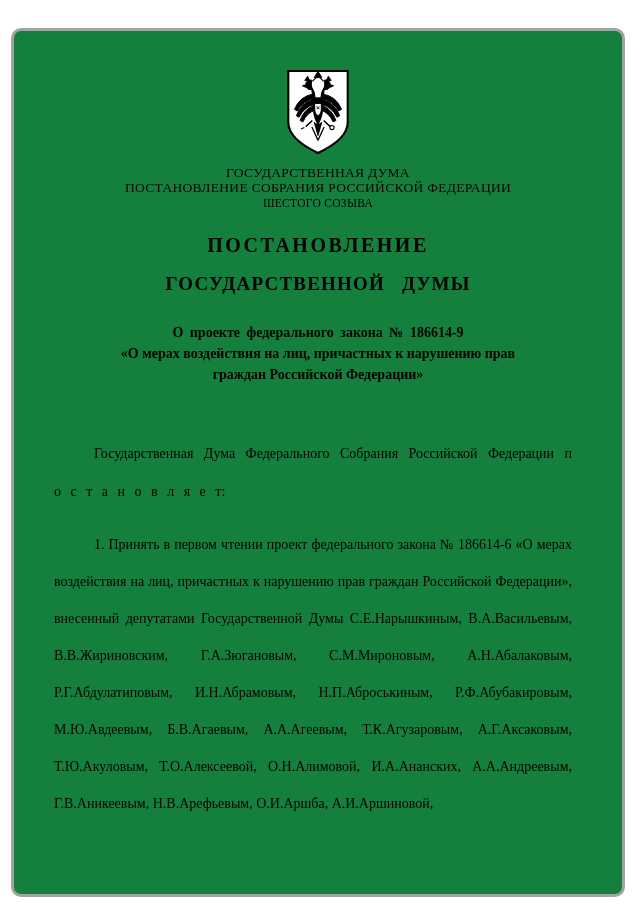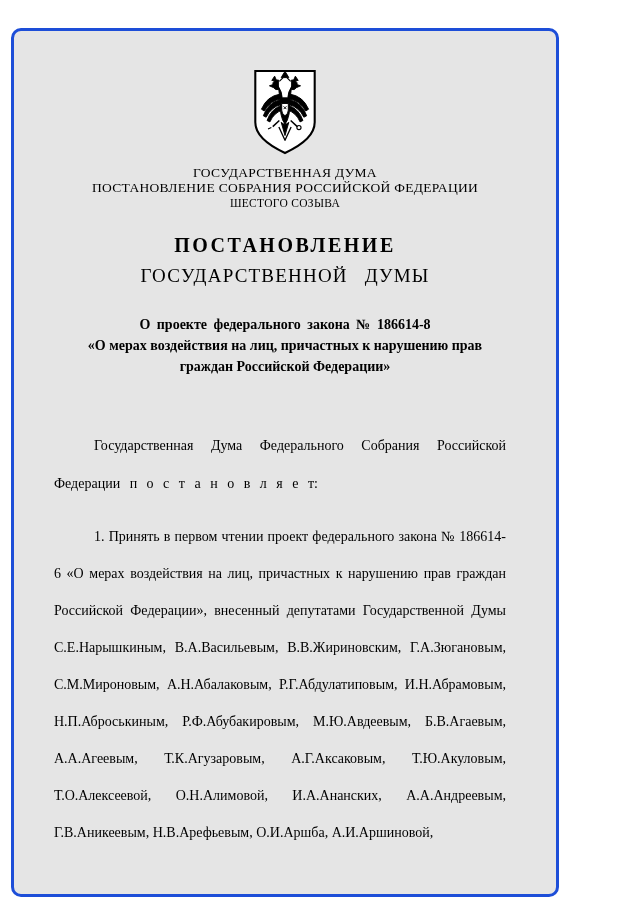--- a/index.html
+++ b/index.html
@@ -3,32 +3,32 @@
 <meta charset="utf-8">
 <style>
   * { margin:0; padding:0; box-sizing:border-box; }
   html, body { background:#ffffff; }
   body {
     width:640px; height:905px; position:relative; overflow:hidden;
     font-family:"Liberation Serif", "DejaVu Serif", serif;
     color:#000;
   }
   .sheet {
-    position:absolute; left:11px; top:28px; width:548px; height:869px;
-    border:3px solid #1d4ed8; border-radius:10px; background:#e5e5e5;
+    position:absolute; left:11px; top:28px; width:614px; height:869px;
+    border:3px solid #a3a3a3; border-radius:10px; background:#15803d;
   }
   .emblem { display:flex; justify-content:center; margin-top:36px; }
   .emblem svg { width:66px; height:90px; display:block; }
 
   .header { text-align:center; margin-top:8px; font-size:13.5px; line-height:15px; letter-spacing:0.3px; }
   .header .h3 { font-size:11.5px; margin-top:1px; }
 
   .title { text-align:center; margin-top:20px; }
   .title .t1 { font-size:20px; font-weight:bold; letter-spacing:2.5px; line-height:28px; }
-  .title .t2 { font-size:19px; letter-spacing:1.2px; word-spacing:11px; margin-top:5px; line-height:23px; }
+  .title .t2 { font-size:19px; letter-spacing:1.2px; word-spacing:11px; margin-top:13px; line-height:23px;font-weight:bold; }
 
   .subject { text-align:center; margin-top:27px; font-weight:bold; font-size:14px; line-height:21px; }
   .subject .s1 { word-spacing:3px; }
 
   .body-block { margin-top:50px; padding:0 50px 0 40px; font-size:14px; text-align:justify; }
   .para { line-height:38px; }
   .para1 { text-indent:40px; word-spacing:6px; }
   .para2 { margin-top:15px; text-indent:40px; line-height:37px; }
 </style>
 </head>
@@ -70,21 +70,21 @@
     <div class="h2">ПОСТАНОВЛЕНИЕ СОБРАНИЯ РОССИЙСКОЙ ФЕДЕРАЦИИ</div>
     <div class="h3">ШЕСТОГО СОЗЫВА</div>
   </div>
 
   <div class="title">
     <div class="t1">ПОСТАНОВЛЕНИЕ</div>
     <div class="t2">ГОСУДАРСТВЕННОЙ ДУМЫ</div>
   </div>
 
   <div class="subject">
-    <div class="s1">О проекте федерального закона № 186614-8</div>
+    <div class="s1">О проекте федерального закона № 186614-9</div>
     <div class="s2">«О мерах воздействия на лиц, причастных к нарушению прав</div>
     <div class="s3">граждан Российской Федерации»</div>
   </div>
 
   <div class="body-block">
     <p class="para para1">
       <span>Государственная Дума Федерального Собрания Российской Федерации</span>
       <span class="verb">п о с т а н о в л я е т:</span>
     </p>
     <p class="para para2">1. Принять в первом чтении проект федерального закона № 186614-6 «О мерах воздействия на лиц, причастных к нарушению прав граждан Российской Федерации», внесенный депутатами Государственной Думы С.Е.Нарышкиным, В.А.Васильевым, В.В.Жириновским, Г.А.Зюгановым, С.М.Мироновым, А.Н.Абалаковым, Р.Г.Абдулатиповым, И.Н.Абрамовым, Н.П.Аброськиным, Р.Ф.Абубакировым, М.Ю.Авдеевым, Б.В.Агаевым, А.А.Агеевым, Т.К.Агузаровым, А.Г.Аксаковым, Т.Ю.Акуловым, Т.О.Алексеевой, О.Н.Алимовой, И.А.Ананских, А.А.Андреевым, Г.В.Аникеевым, Н.В.Арефьевым, О.И.Аршба, А.И.Аршиновой,</p>

